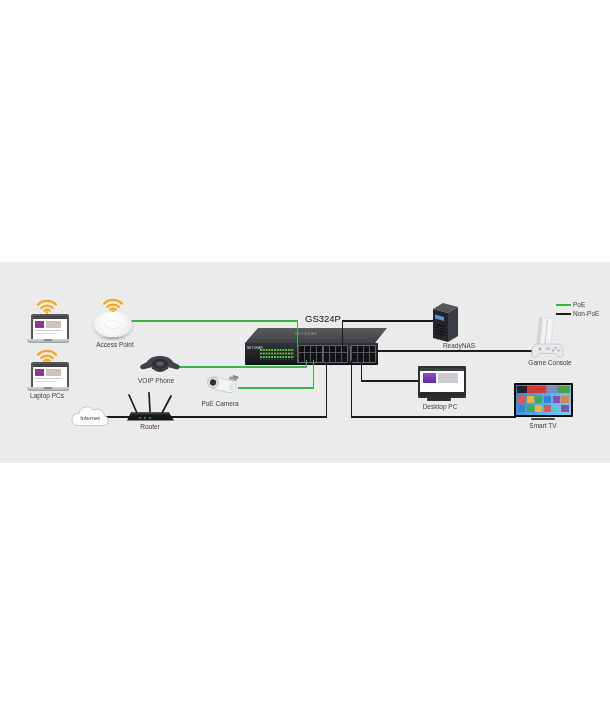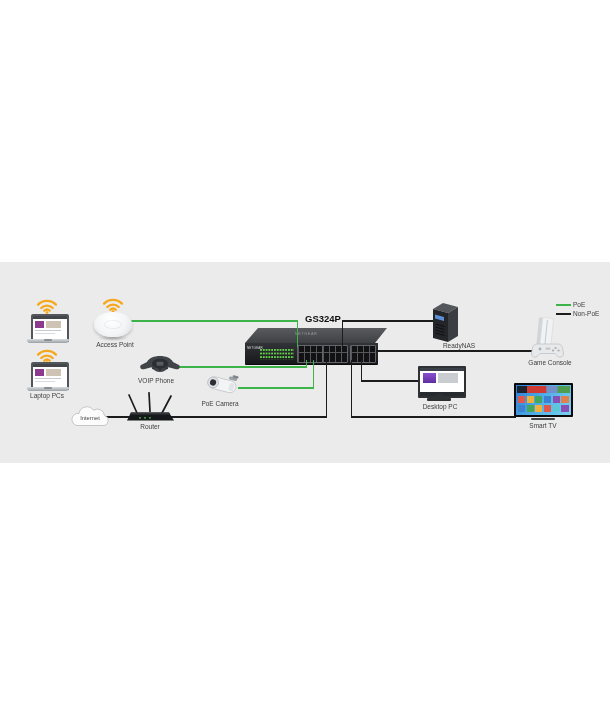--- a/index.html
+++ b/index.html
@@ -23,21 +23,21 @@
          border:1px solid #63656a;border-radius:1px;
          background-image:repeating-linear-gradient(90deg,#55575b 0 1px,transparent 1px 6px),
            linear-gradient(transparent 0 6.5px,#55575b 6.5px 7.5px,transparent 7.5px 16px);}
   .g1{left:54px}.g2{left:79px}.g3{left:107px}
   .seg{position:absolute;z-index:2;}
   .poe{background:#3cb44a;}
   .npo{background:#1c1c1e;}
   .dev{position:absolute;z-index:3;}
   .lbl{position:absolute;z-index:4;font-size:6.5px;line-height:1.15;color:#3d3d3d;
        transform:translateX(-50%);white-space:nowrap;text-align:center;}
-  .title{position:absolute;z-index:4;left:305px;top:313px;font-size:9.5px;color:#0e0e0e;font-weight:bold;}
+  .title{position:absolute;z-index:4;left:305px;top:313px;font-size:9.5px;color:#0e0e0e;}
   
   .laptop{width:42px;height:29px;}
   .lap-scr{position:absolute;left:4px;top:0;width:34px;height:24px;background:#fff;
            border:2px solid #53575c;border-radius:2px 2px 0 0;}
   .lap-hdr{position:absolute;left:0;top:0;right:0;height:2.5px;background:#43474c;}
   .lap-purple{position:absolute;left:2px;top:4.5px;width:9px;height:7px;background:#8b3a8f;}
   .lap-img1{position:absolute;left:13px;top:4.5px;width:15px;height:7px;background:#cfc4b4;}
   .lap-line{position:absolute;left:2px;top:13.5px;width:26px;height:1.5px;background:#c7cbd0;}
   .lap-line2{position:absolute;left:2px;top:16.5px;width:20px;height:1.5px;background:#d8dbdf;}
   .lap-base{position:absolute;left:0;bottom:0;width:42px;height:4px;border-radius:1px 1px 3px 3px;

